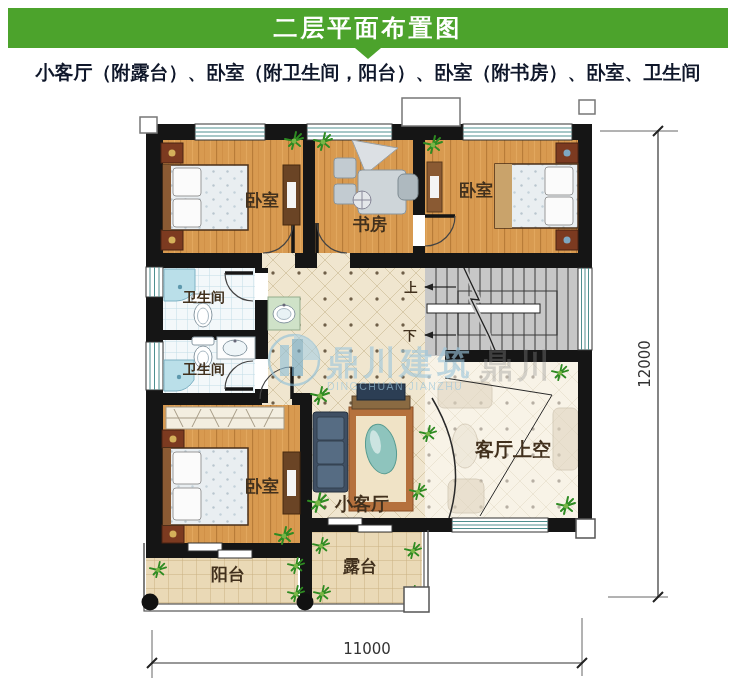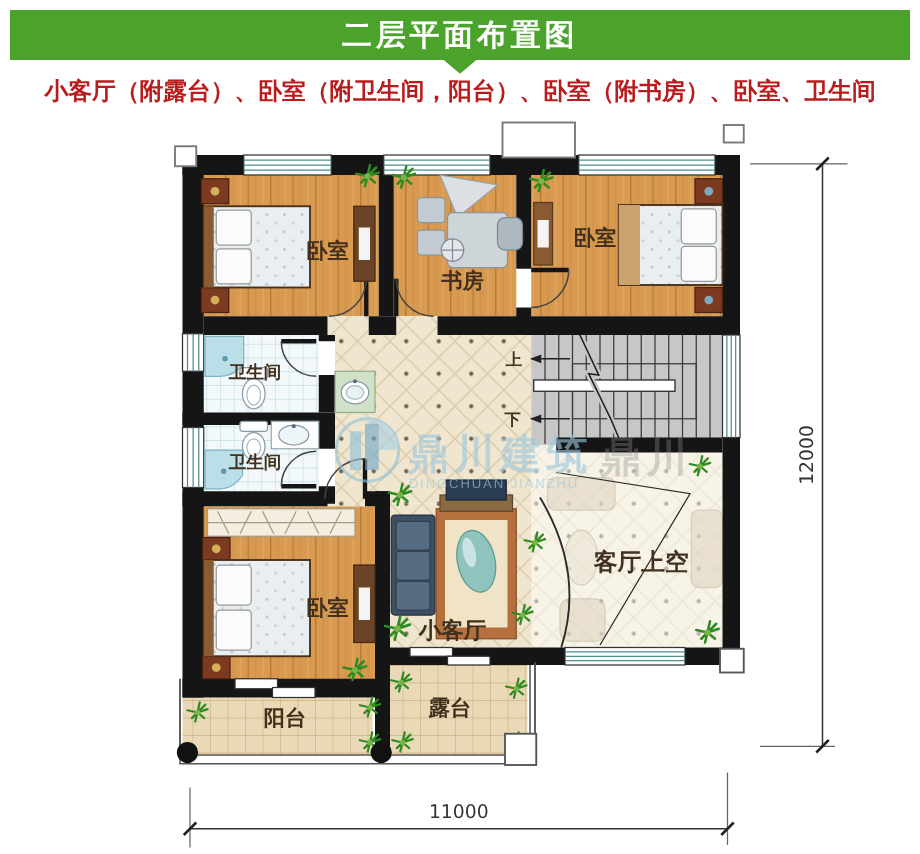--- a/index.html
+++ b/index.html
@@ -6,21 +6,21 @@
   #stage{position:relative;width:736px;height:683px;background:#fff;overflow:hidden;
          font-family:"Liberation Sans",sans-serif;}
   #header-bar{position:absolute;left:8px;top:8px;width:720px;height:40px;
               background:#4ca32c;display:flex;align-items:center;justify-content:center;}
   #header-bar .title{color:#fff;font-size:24px;font-weight:bold;letter-spacing:3px;
                      font-family:"Liberation Sans",sans-serif;}
   #header-tri{position:absolute;left:355px;top:48px;width:0;height:0;
               border-left:13px solid transparent;border-right:13px solid transparent;
               border-top:11px solid #4ca32c;}
   #subtitle{position:absolute;left:0;top:60px;width:736px;text-align:center;
-            font-family:"Liberation Serif",serif;font-weight:bold;font-size:19px;color:#b91c1c;}
+            font-family:"Liberation Serif",serif;font-weight:bold;font-size:19px;color:#0f172a;}
   svg{position:absolute;left:0;top:0;}
   text{user-select:none;}
   .roomlabel{font-family:"Liberation Serif",serif;font-weight:bold;fill:#41301d;}
   .dimtext{font-family:"DejaVu Sans",sans-serif;fill:#333;}
 </style>
 </head>
 <body>
 
 <div id="stage">
 

